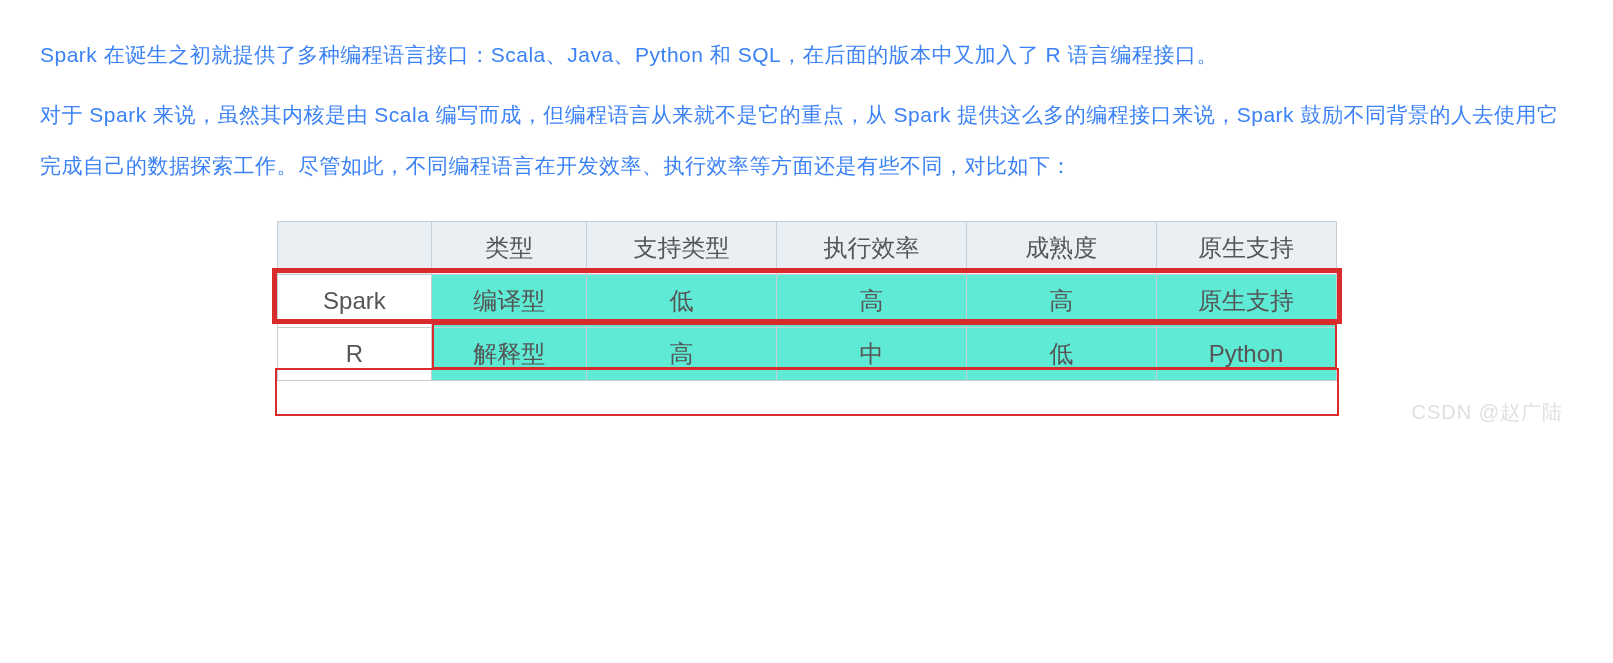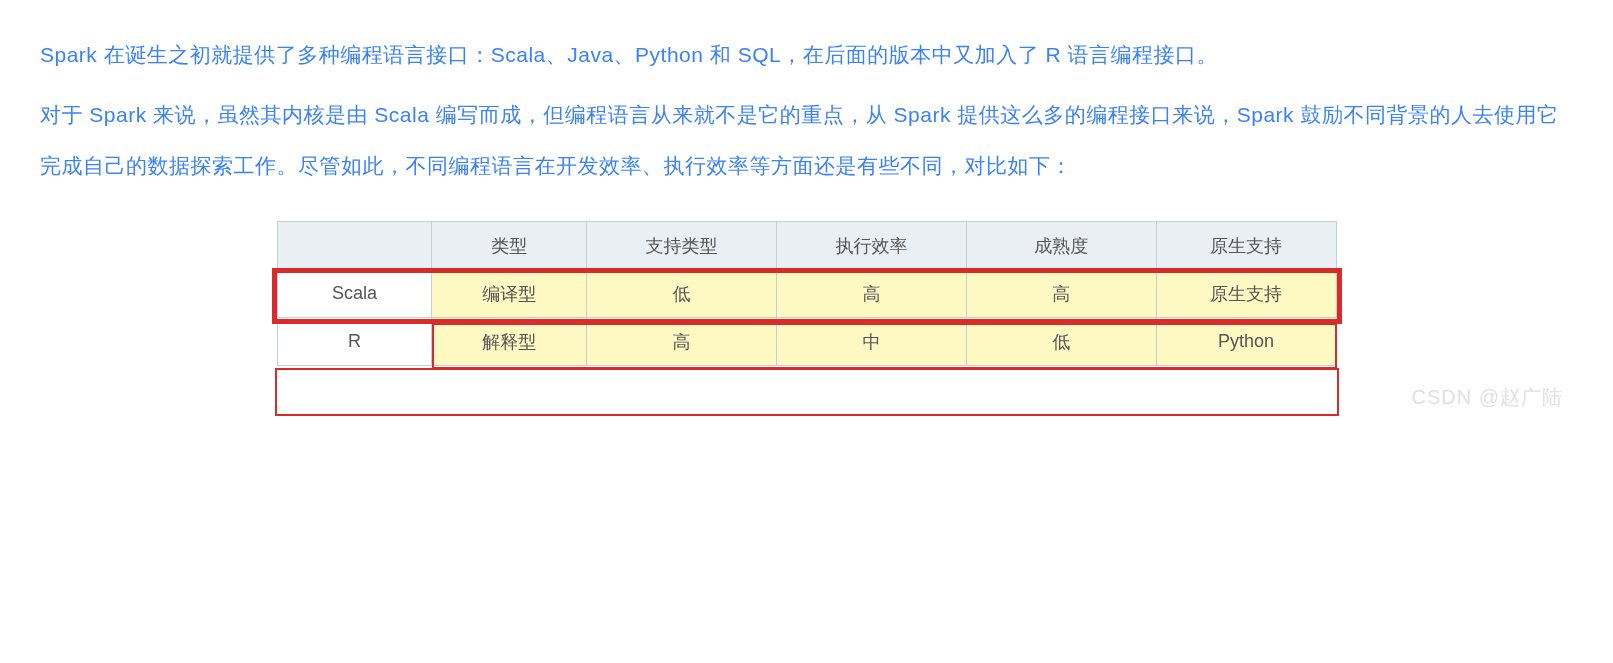--- a/index.html
+++ b/index.html
@@ -22,22 +22,22 @@
       justify-content: center;
       margin-top: 30px;
     }
     .table-container {
       position: relative;
       width: 1060px;
     }
     table {
       border-collapse: collapse;
       width: 100%;
-      background: #fef9c3;
-      font-size: 18px;
+      background: #5eead4;
+      font-size: 24px;
       color: #555;
     }
     th, td {
       border: 1px solid #c7cfd6;
       text-align: center;
       padding: 10px 8px;
       font-weight: normal;
       height: 48px;
     }
     thead th {
@@ -105,21 +105,21 @@
           <th></th>
           <th>类型</th>
           <th>支持类型</th>
           <th>执行效率</th>
           <th>成熟度</th>
           <th>原生支持</th>
         </tr>
       </thead>
       <tbody>
         <tr>
-          <td>Scala</td>
+          <td>Spark</td>
           <td>编译型</td>
           <td>低</td>
           <td>高</td>
           <td>高</td>
           <td>原生支持</td>
         </tr>
         <tr>
           <td>R</td>
           <td>解释型</td>
           <td>高</td>

